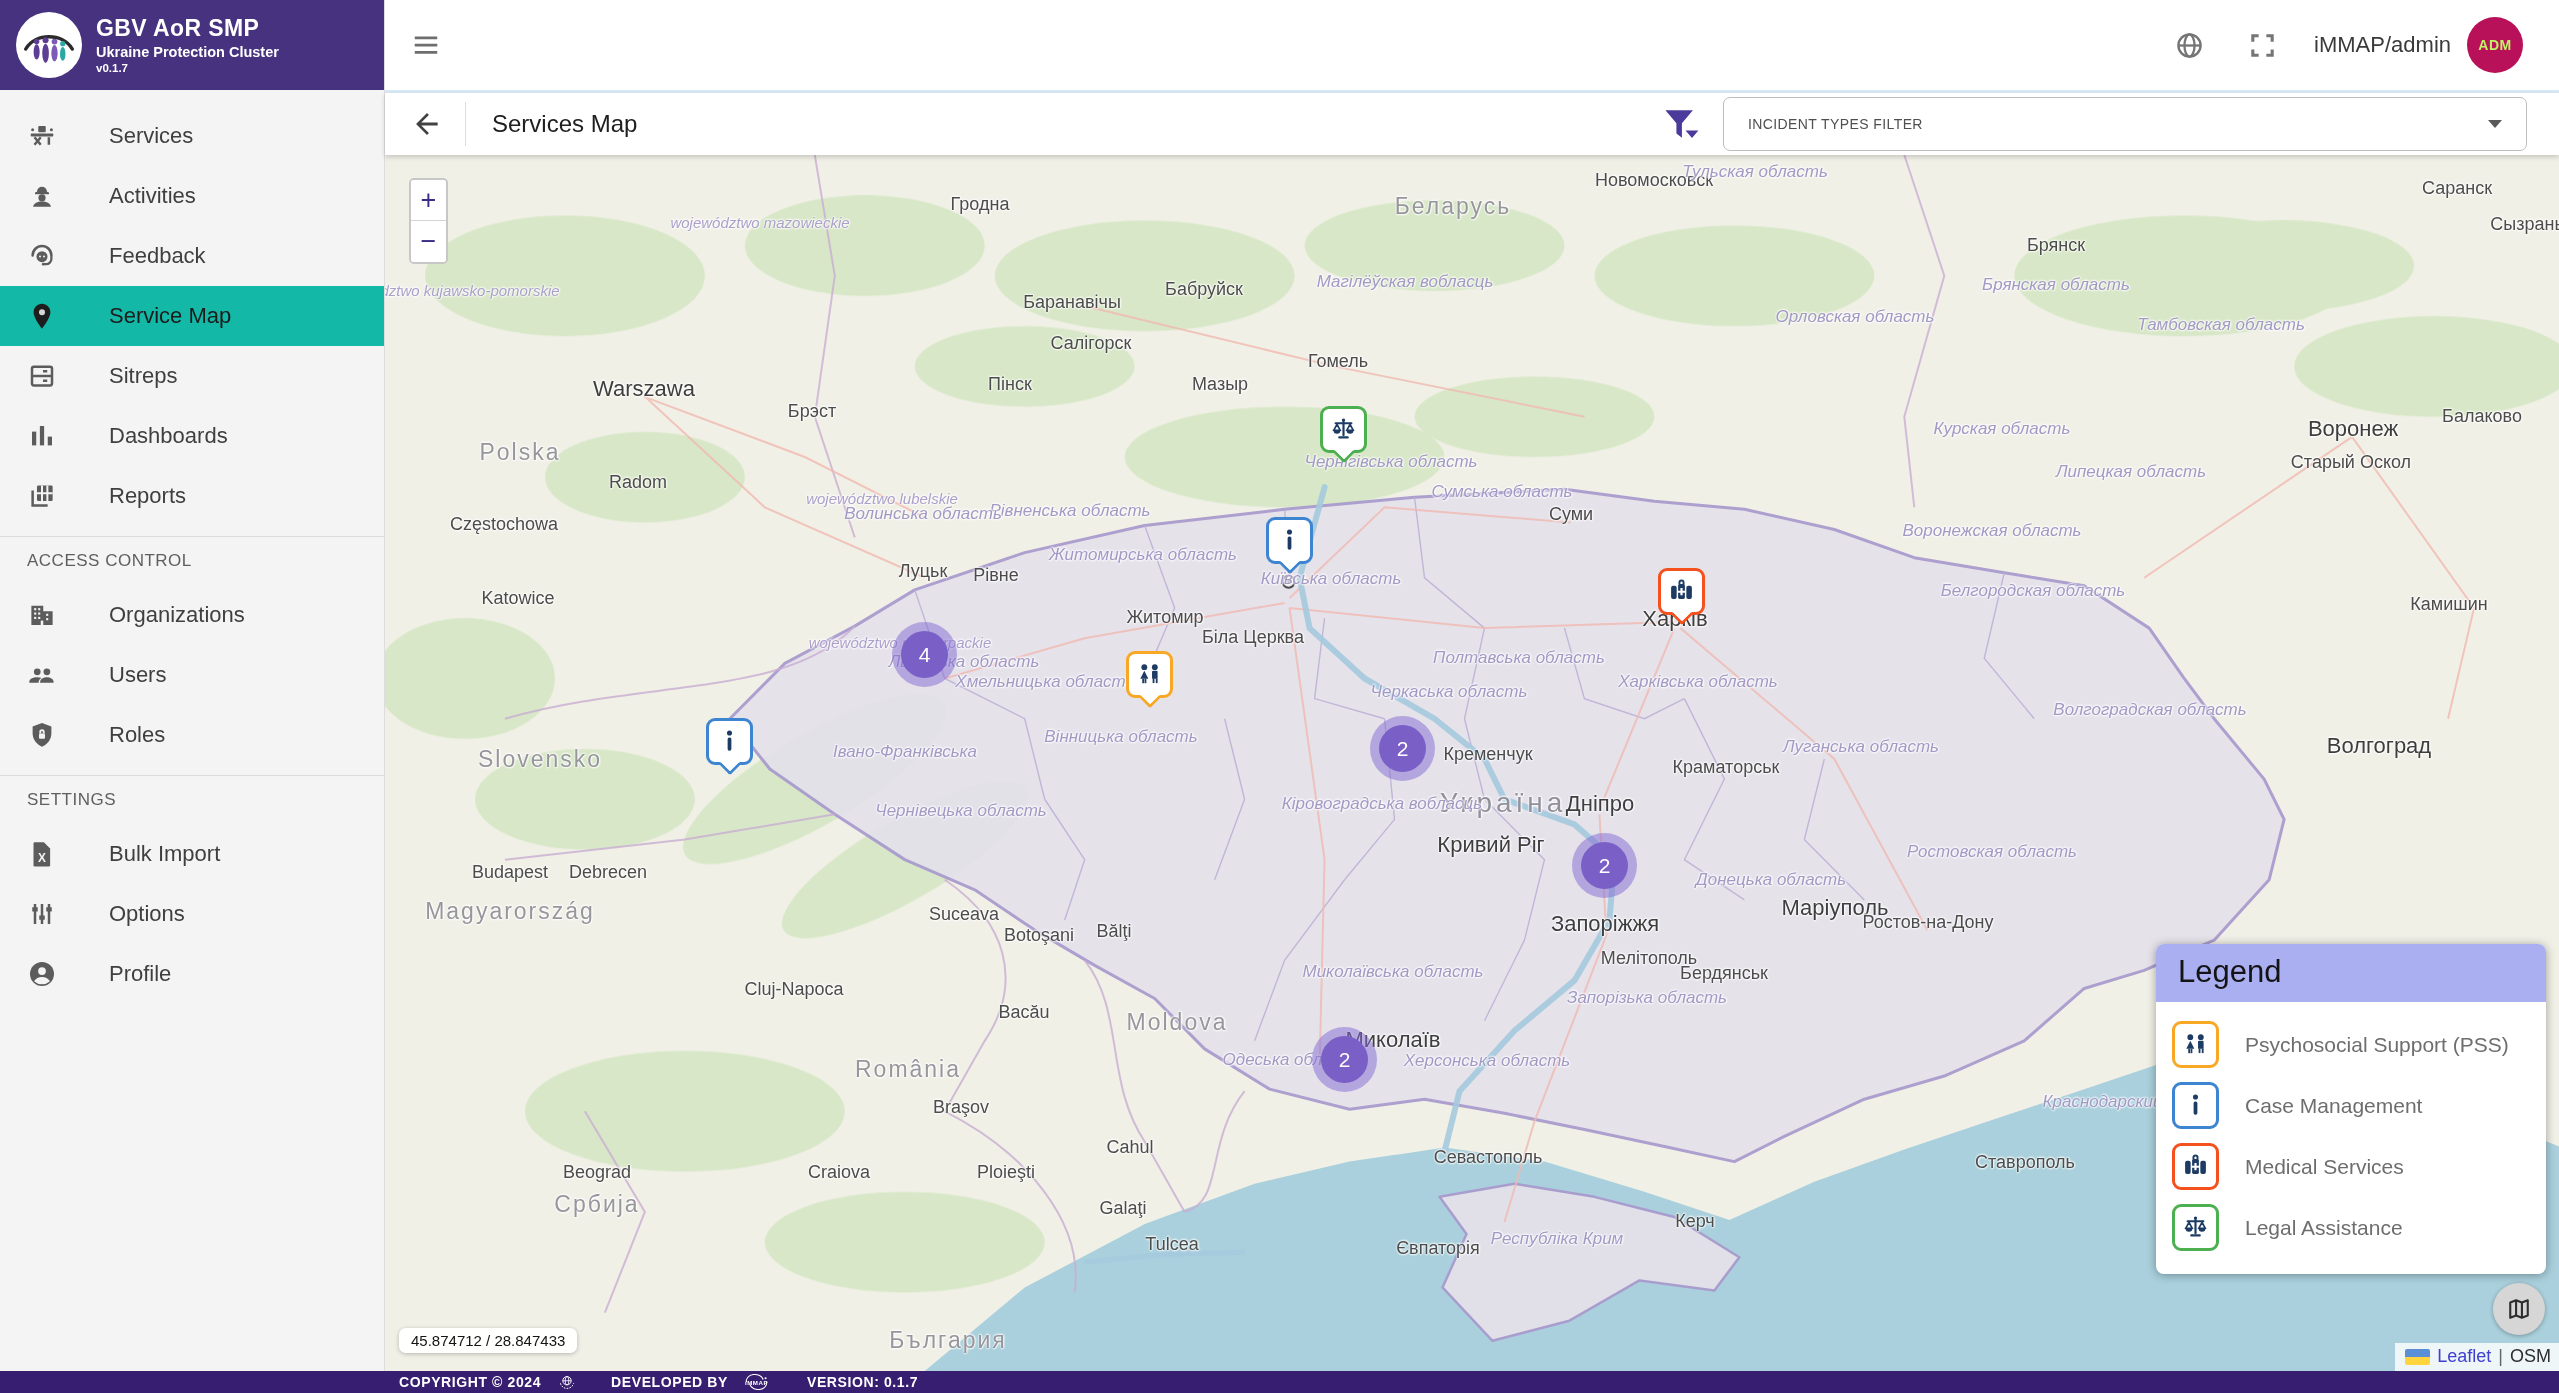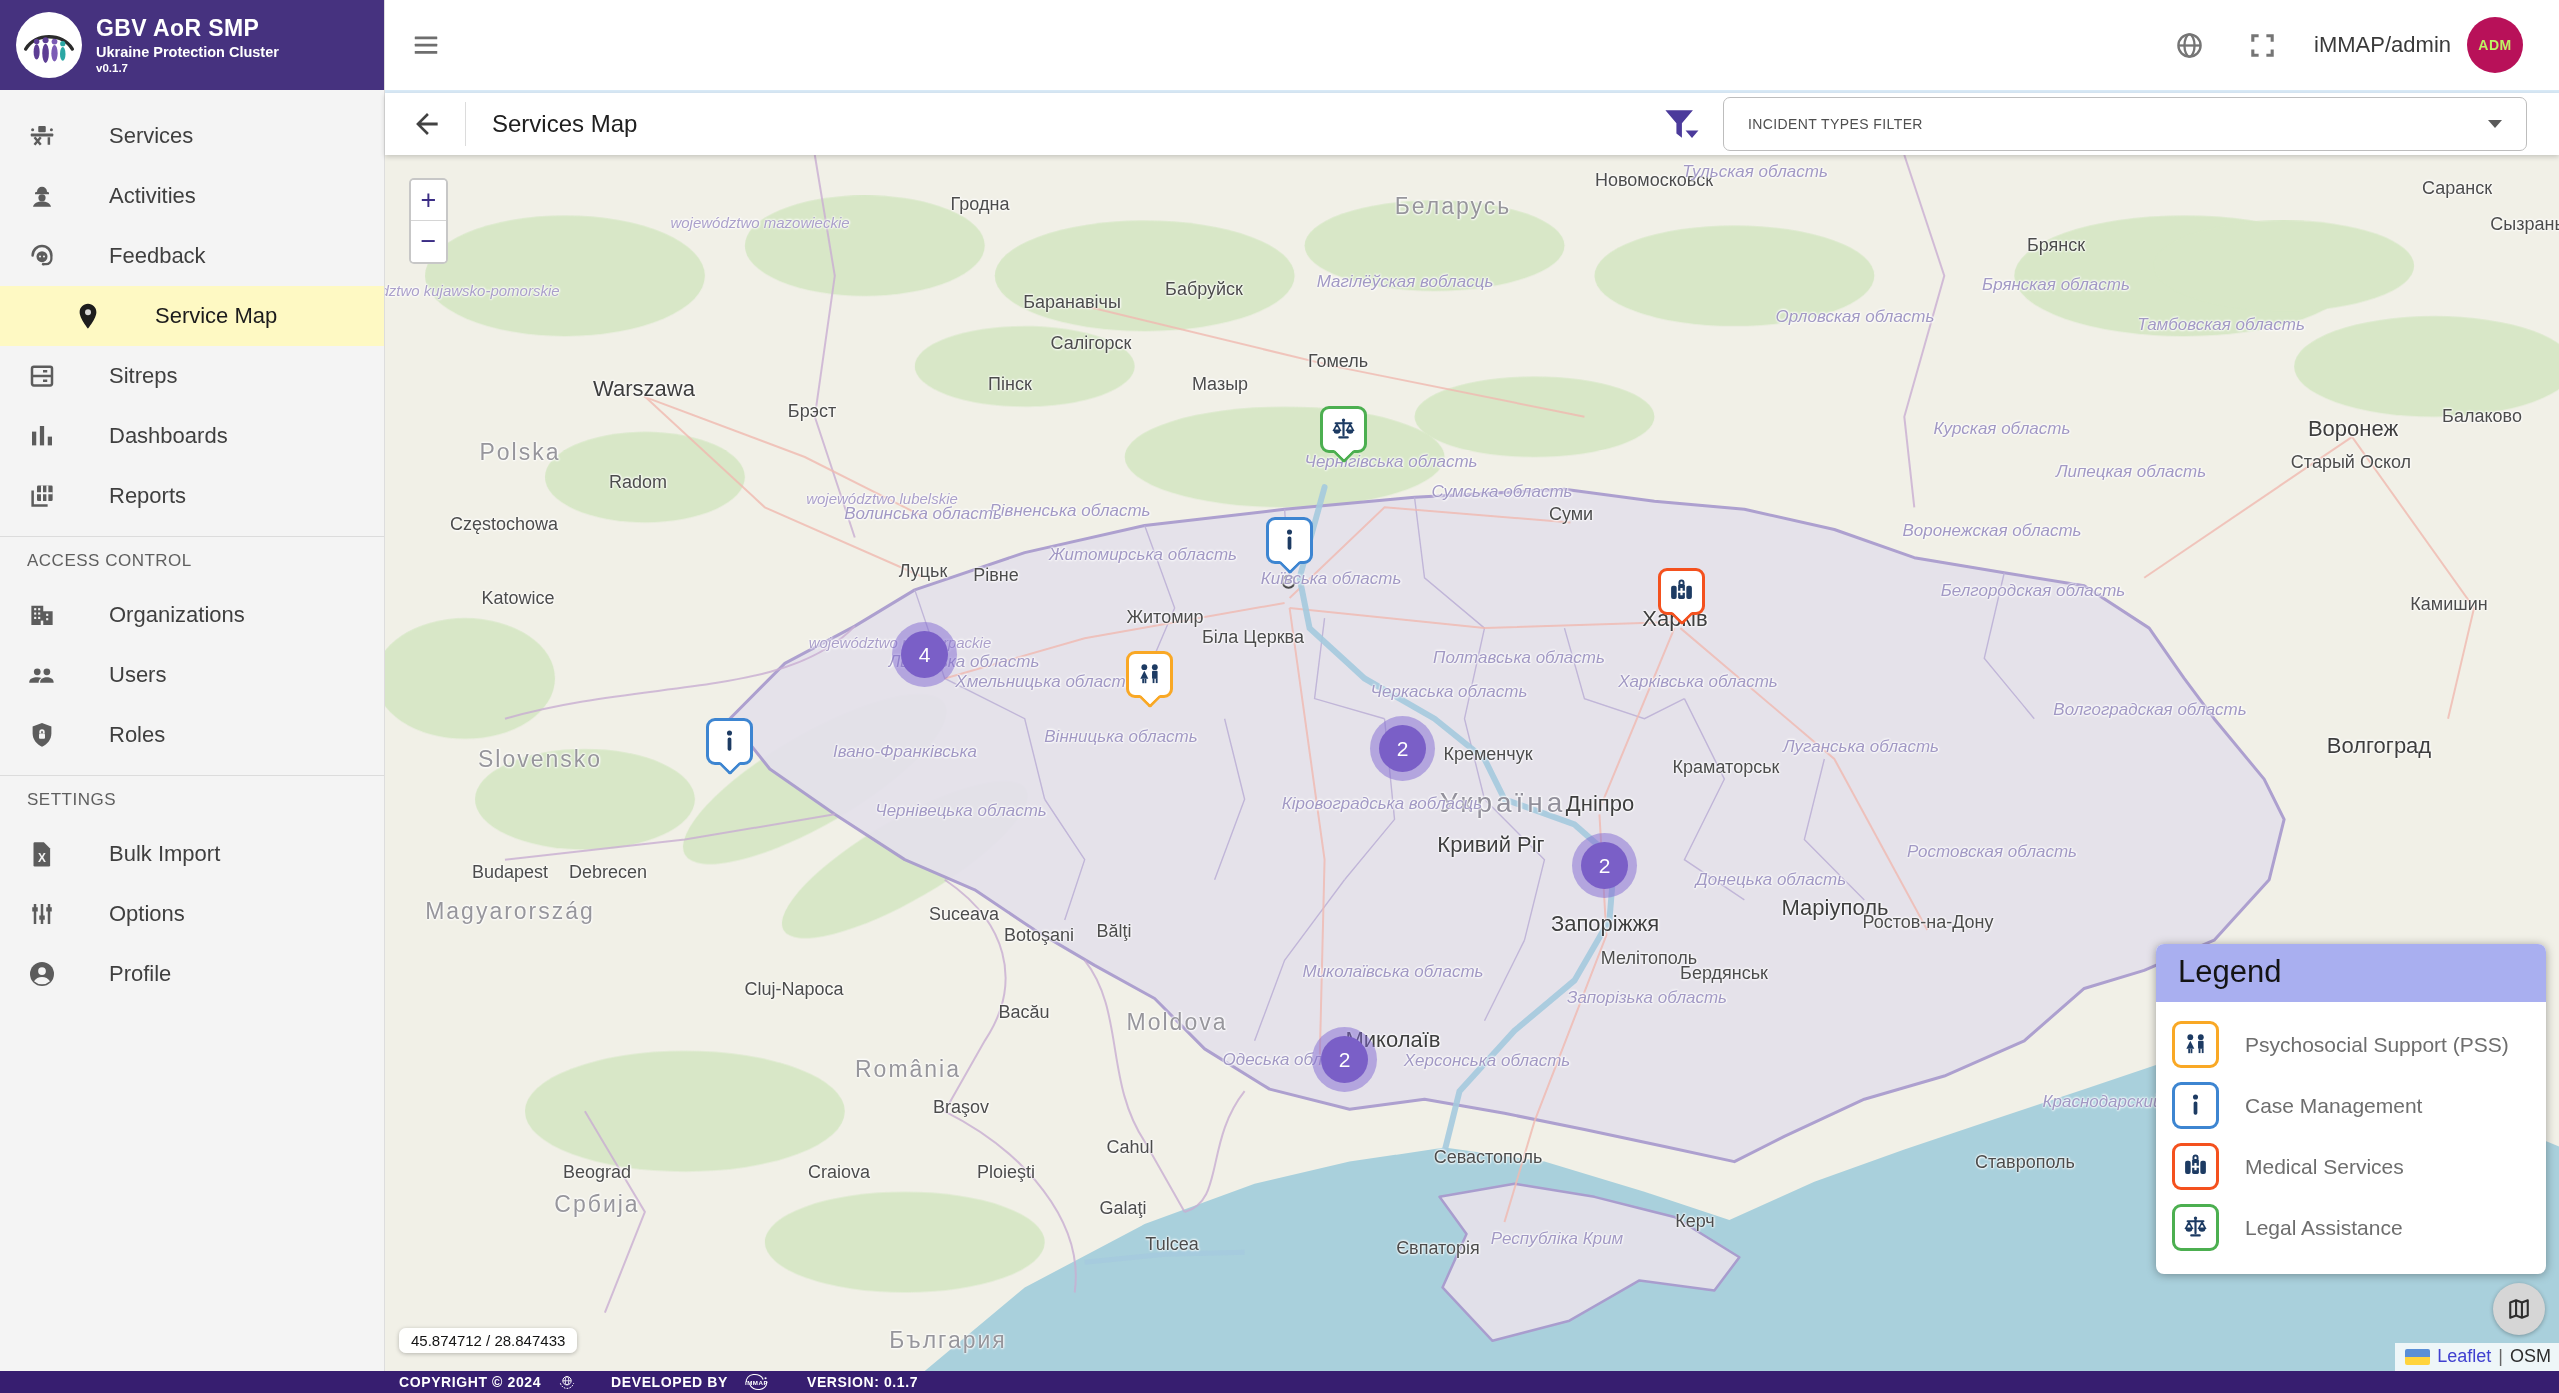--- a/index.html
+++ b/index.html
@@ -8,21 +8,21 @@
 
   
   .sidebar{width:384px;min-width:384px;background:#f4f4f4;border-right:1px solid #ddd;display:flex;flex-direction:column;}
   .brand{height:90px;background:#46327f;display:flex;align-items:center;padding:0 16px;gap:14px;}
   .brand-logo{width:66px;height:66px;flex:none;}
   .brand-title{color:#fff;font-size:23px;font-weight:bold;letter-spacing:.4px;line-height:1.1;}
   .brand-sub{color:#fff;font-size:14.5px;font-weight:bold;margin-top:3px;}
   .brand-ver{color:#fff;font-size:11.5px;font-weight:bold;margin-top:2px;}
   .menu{padding-top:16px;flex:1;}
   .menu-item{height:60px;display:flex;align-items:center;cursor:pointer;}
-  .menu-item.active{background:#fef9c3;padding-left:46px;}
+  .menu-item.active{background:#14b8a6;}
   .mi-icon{width:30px;height:30px;margin-left:27px;color:#5c5c5c;flex:none;}
   .menu-item.active .mi-icon{color:#1d1d1d;}
   .mi-icon svg{width:100%;height:100%;display:block;}
   .mi-label{margin-left:52px;font-size:22px;color:#3f3f3f;}
   .menu-item.active .mi-label{color:#1c1c1c;}
   .menu-divider{border-top:1px solid #dcdcdc;margin:10px 0;}
   .menu-section{font-size:17px;color:#5f5f5f;letter-spacing:.5px;margin:14px 0 14px 27px;}
 
   
   .main{flex:1;display:flex;flex-direction:column;min-width:0;}

